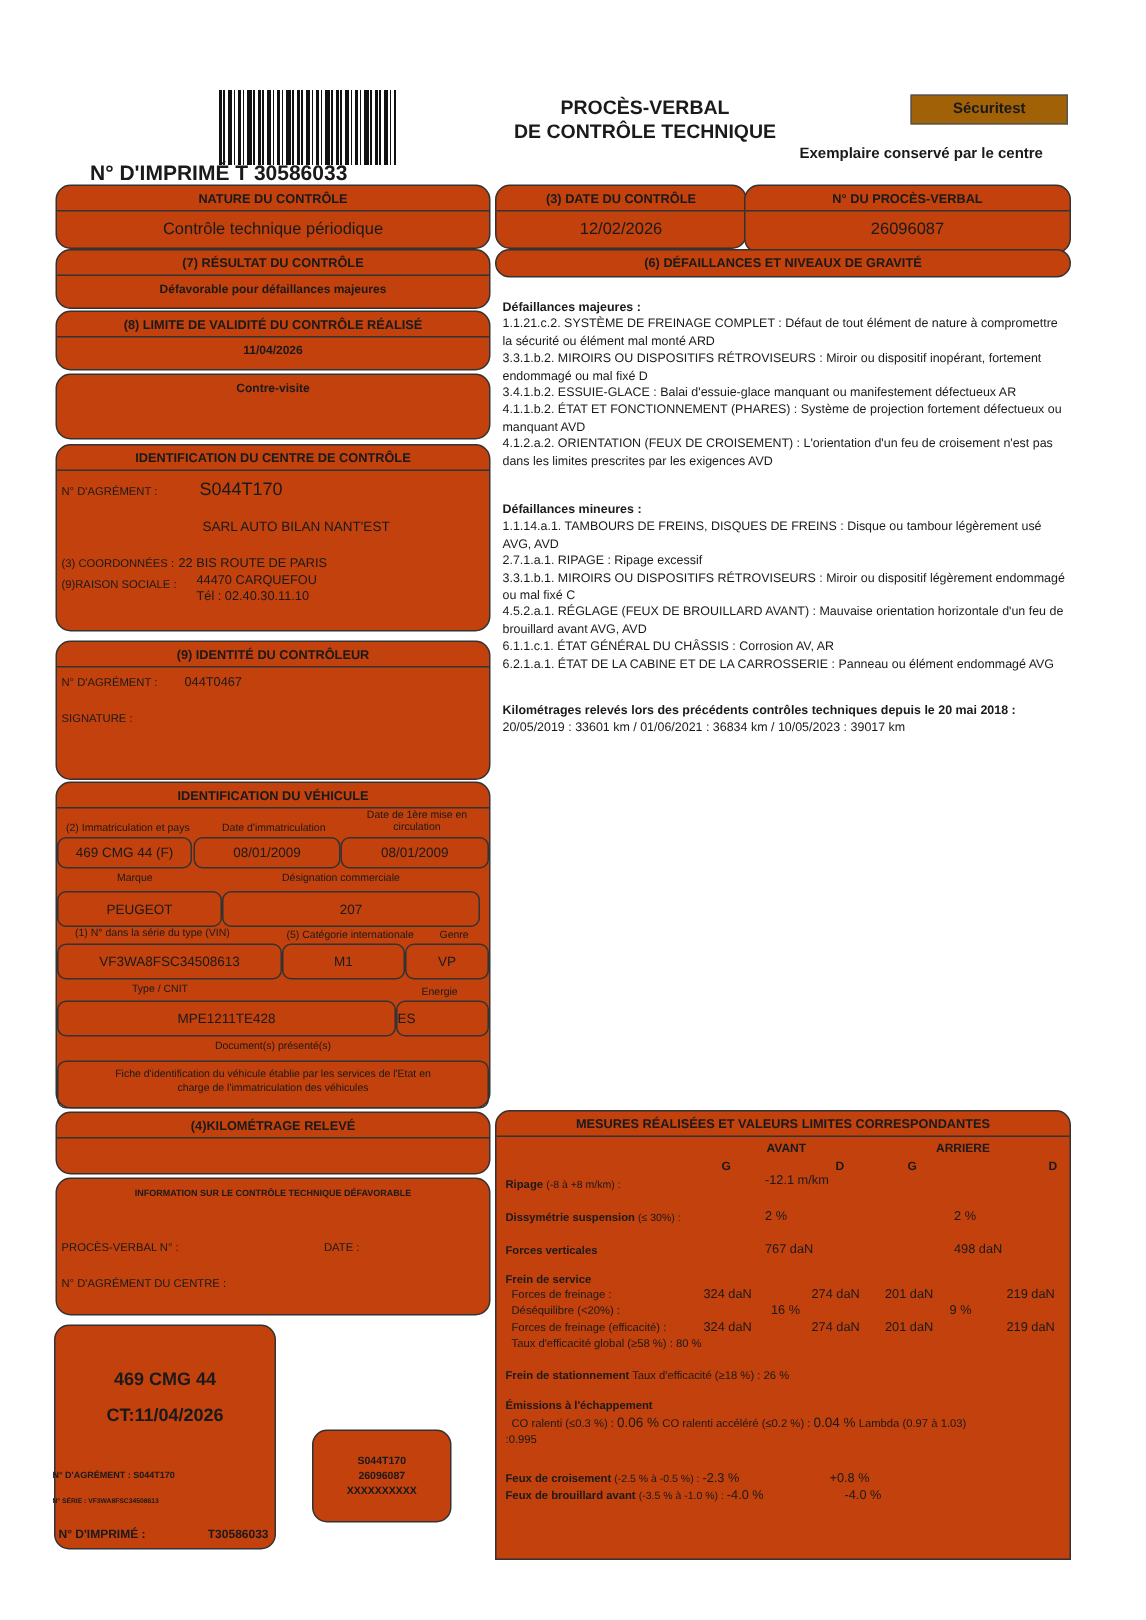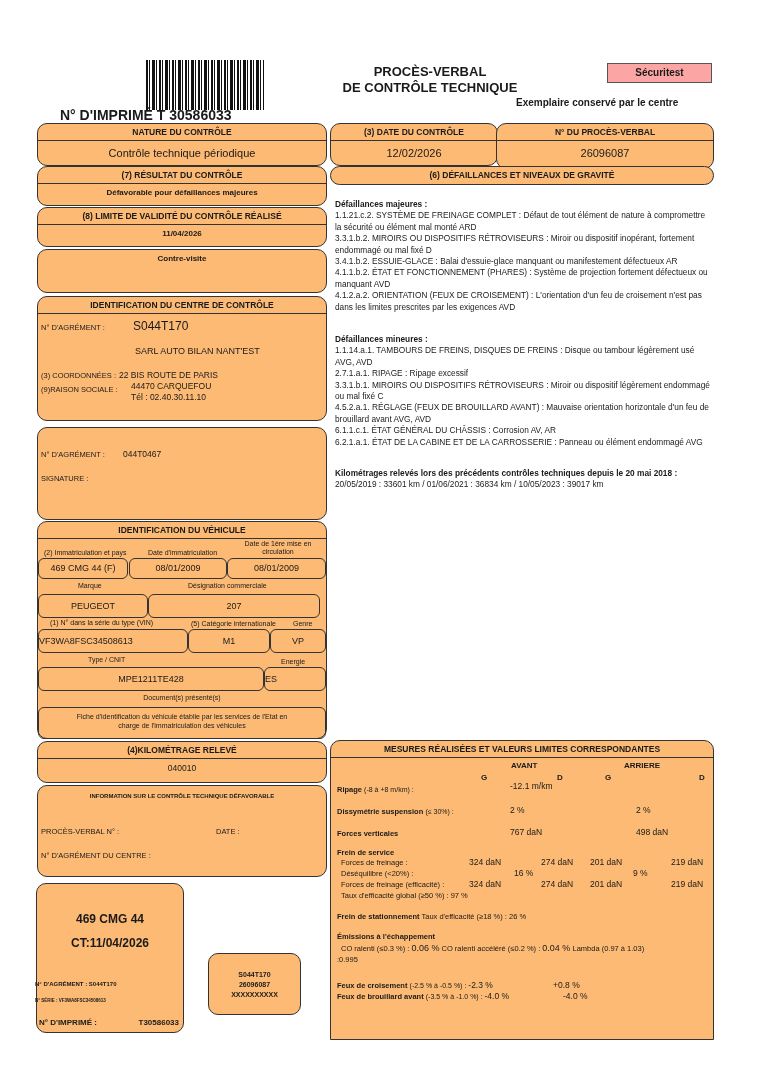--- a/index.html
+++ b/index.html
@@ -1,39 +1,39 @@
 <!DOCTYPE html>
 <html><head>
 <meta charset="utf-8">
 <style>
   * { box-sizing: border-box; margin: 0; padding: 0; }
   body { width: 764px; height: 1080px; background: #fff; font-family: "Liberation Sans", sans-serif; color: #1a1a1a; position: relative; overflow: hidden; }
   .abs { position: absolute; }
-  .box { position: absolute; border: 1.2px solid #333; border-radius: 10px; background: #fdba74; }
+  .box { position: absolute; border: 1.2px solid #333; border-radius: 10px; background: #c2410c; }
   .hdr { font-weight: bold; font-size: 8.5px; text-align: center; border-bottom: 1px solid #333; padding: 3px 0; }
   .val { text-align: center; }
   .lbl { font-size: 7.5px; }
   .small { font-size: 7px; }
   .b { font-weight: bold; }
   .barcode { position: absolute; left: 146px; top: 60px; width: 118px; height: 50px;
     background: repeating-linear-gradient(90deg, #111 0 2px, #fff 2px 3px, #111 3px 4px, #fff 4px 6px, #111 6px 9px, #fff 9px 10px, #111 10px 11px, #fff 11px 13px); }
   .txt { font-size: 8.3px; line-height: 11.4px; }
   .mrow { position: absolute; font-size: 7.5px; }
 </style>
 </head>
 <body>
 
 <div class="barcode"></div>
 <div class="abs b" style="left:40px;top:107px;font-size:14px;margin-left:20px;">N° D'IMPRIMÉ T 30586033</div>
 <div class="abs b" style="left:330px;top:64px;width:200px;text-align:center;font-size:13px;line-height:16px;">
   <div>PROCÈS-VERBAL</div>
   <div>DE CONTRÔLE TECHNIQUE</div>
 </div>
-<div class="abs b" style="left:607px;top:63px;width:105px;height:20px;background:#fca5a5;border:1.2px solid #555;text-align:center;font-size:10px;line-height:18px;">Sécuritest</div>
-<div class="abs b" style="left:516px;top:97px;font-size:10px;">Exemplaire conservé par le centre</div>
+<div class="abs b" style="left:607px;top:63px;width:105px;height:20px;background:#a16207;border:1.2px solid #555;text-align:center;font-size:10px;line-height:18px;">Sécuritest</div>
+<div class="abs b" style="left:533px;top:97px;font-size:10px;">Exemplaire conservé par le centre</div>
 
 <div class="box" style="left:37px;top:123px;width:290px;height:43px;">
   <div class="hdr">NATURE DU CONTRÔLE</div>
   <div class="val" style="font-size:11px;padding-top:6px;">Contrôle technique périodique</div>
 </div>
 <div class="box" style="left:330px;top:123px;width:168px;height:43px;">
   <div class="hdr">(3) DATE DU CONTRÔLE</div>
   <div class="val" style="font-size:11px;padding-top:6px;">12/02/2026</div>
 </div>
 <div class="box" style="left:496px;top:123px;width:218px;height:46px;">
@@ -66,20 +66,21 @@
   <div class="abs" style="left:97px;top:49px;font-size:9px;">SARL AUTO BILAN NANT'EST</div>
   <div class="abs lbl" style="left:3px;top:74px;">(3) COORDONNÉES :</div>
   <div class="abs" style="left:81px;top:73px;font-size:8.5px;line-height:11px;">
     <div>22 BIS ROUTE DE PARIS</div>
     <div style="padding-left:12px;">44470 CARQUEFOU</div>
     <div style="padding-left:12px;">Tél : 02.40.30.11.10</div>
   </div>
 </div>
 
 <div class="box" style="left:37px;top:427px;width:290px;height:93px;">
+  <div class="hdr">(9) IDENTITÉ DU CONTRÔLEUR</div>
   <div class="abs lbl" style="left:3px;top:22px;">N° D'AGRÉMENT :</div>
   <div class="abs" style="left:85px;top:21px;font-size:8.5px;">044T0467</div>
   <div class="abs lbl" style="left:3px;top:46px;">SIGNATURE :</div>
 </div>
 
 <div class="abs txt" style="left:335px;top:199px;width:378px;">
   <div class="b">Défaillances majeures :</div>
   <div>1.1.21.c.2. SYSTÈME DE FREINAGE COMPLET : Défaut de tout élément de nature à compromettre la sécurité ou élément mal monté ARD</div>
   <div>3.3.1.b.2. MIROIRS OU DISPOSITIFS RÉTROVISEURS : Miroir ou dispositif inopérant, fortement endommagé ou mal fixé D</div>
   <div>3.4.1.b.2. ESSUIE-GLACE : Balai d'essuie-glace manquant ou manifestement défectueux AR</div>
@@ -108,34 +109,33 @@
   <div class="abs" style="left:0;top:36px;width:90px;height:21px;border:1px solid #333;border-radius:6px;font-size:9px;text-align:center;line-height:19px;">469 CMG 44  (F)</div>
   <div class="abs" style="left:91px;top:36px;width:98px;height:21px;border:1px solid #333;border-radius:6px;font-size:9px;text-align:center;line-height:19px;">08/01/2009</div>
   <div class="abs" style="left:189px;top:36px;width:99px;height:21px;border:1px solid #333;border-radius:6px;font-size:9px;text-align:center;line-height:19px;">08/01/2009</div>
   <div class="abs small" style="left:40px;top:60px;">Marque</div>
   <div class="abs small" style="left:150px;top:60px;">Désignation commerciale</div>
   <div class="abs" style="left:0;top:72px;width:110px;height:24px;border:1px solid #333;border-radius:6px;font-size:9px;text-align:center;line-height:22px;">PEUGEOT</div>
   <div class="abs" style="left:110px;top:72px;width:172px;height:24px;border:1px solid #333;border-radius:6px;font-size:9px;text-align:center;line-height:22px;">207</div>
   <div class="abs small" style="left:12px;top:97px;">(1) N° dans la série du type (VIN)</div>
   <div class="abs small" style="left:153px;top:98px;">(5) Catégorie internationale</div>
   <div class="abs small" style="left:255px;top:98px;">Genre</div>
-  <div class="abs" style="left:0;top:107px;width:150px;height:24px;border:1px solid #333;border-radius:6px;font-size:9px;text-align:left;line-height:22px;">VF3WA8FSC34508613</div>
+  <div class="abs" style="left:0;top:107px;width:150px;height:24px;border:1px solid #333;border-radius:6px;font-size:9px;text-align:center;line-height:22px;">VF3WA8FSC34508613</div>
   <div class="abs" style="left:150px;top:107px;width:82px;height:24px;border:1px solid #333;border-radius:6px;font-size:9px;text-align:center;line-height:22px;">M1</div>
   <div class="abs" style="left:232px;top:107px;width:56px;height:24px;border:1px solid #333;border-radius:6px;font-size:9px;text-align:center;line-height:22px;">VP</div>
   <div class="abs small" style="left:50px;top:134px;">Type / CNIT</div>
   <div class="abs small" style="left:243px;top:136px;">Energie</div>
   <div class="abs" style="left:0;top:145px;width:226px;height:24px;border:1px solid #333;border-radius:6px;font-size:9px;text-align:center;line-height:22px;">MPE1211TE428</div>
   <div class="abs" style="left:226px;top:145px;width:62px;height:24px;border:1px solid #333;border-radius:6px;font-size:9px;text-align:left;line-height:22px;">ES</div>
   <div class="abs small" style="left:0;top:172px;width:288px;text-align:center;">Document(s) présenté(s)</div>
   <div class="abs" style="left:0;top:185px;width:288px;height:32px;border:1px solid #333;border-radius:6px;font-size:7px;text-align:center;padding:4px 30px;line-height:9px;">Fiche d'identification du véhicule établie par les services de l'Etat en charge de l'immatriculation des véhicules</div>
 </div>
 
 <div class="box" style="left:37px;top:741px;width:290px;height:42px;">
   <div class="hdr">(4)KILOMÉTRAGE RELEVÉ</div>
-  <div class="val" style="font-size:8.5px;padding-top:4px;">040010</div>
 </div>
 
 <div class="box" style="left:37px;top:785px;width:290px;height:92px;">
   <div class="b" style="text-align:center;font-size:6px;padding-top:7px;">INFORMATION SUR LE CONTRÔLE TECHNIQUE DÉFAVORABLE</div>
   <div class="abs lbl" style="left:3px;top:41px;">PROCÈS-VERBAL N° :</div>
   <div class="abs lbl" style="left:178px;top:41px;">DATE :</div>
   <div class="abs lbl" style="left:3px;top:65px;">N° D'AGRÉMENT DU CENTRE :</div>
 </div>
 
 <div class="box" style="left:36px;top:883px;width:148px;height:150px;">
@@ -181,21 +181,21 @@
   <div class="mrow" style="left:259px;top:116px;font-size:8.5px;">201 daN</div>
   <div class="mrow" style="left:340px;top:116px;font-size:8.5px;">219 daN</div>
   <div class="mrow" style="left:10px;top:128px;">Déséquilibre (&lt;20%) :</div>
   <div class="mrow" style="left:183px;top:127px;font-size:8.5px;">16 %</div>
   <div class="mrow" style="left:302px;top:127px;font-size:8.5px;">9 %</div>
   <div class="mrow" style="left:10px;top:139px;">Forces de freinage (efficacité) :</div>
   <div class="mrow" style="left:138px;top:138px;font-size:8.5px;">324 daN</div>
   <div class="mrow" style="left:210px;top:138px;font-size:8.5px;">274 daN</div>
   <div class="mrow" style="left:259px;top:138px;font-size:8.5px;">201 daN</div>
   <div class="mrow" style="left:340px;top:138px;font-size:8.5px;">219 daN</div>
-  <div class="mrow" style="left:10px;top:150px;">Taux d'efficacité global (≥50 %) : 97 %</div>
+  <div class="mrow" style="left:10px;top:150px;">Taux d'efficacité global (≥58 %) : 80 %</div>
 
   <div class="mrow" style="left:6px;top:171px;"><span class="b">Frein de stationnement</span> <span>Taux d'efficacité (≥18 %) : 26 %</span></div>
 
   <div class="mrow b" style="left:6px;top:191px;">Émissions à l'échappement</div>
   <div class="mrow" style="left:10px;top:202px;white-space:nowrap;">
     <span>CO ralenti (≤0.3 %) : </span><span style="font-size:9px;">0.06 %</span>
     <span>CO ralenti accéléré (≤0.2 %) : </span><span style="font-size:9px;">0.04 %</span>
     <span>Lambda (0.97 à 1.03)</span>
   </div>
   <div class="mrow" style="left:6px;top:214px;">:0.995</div>

